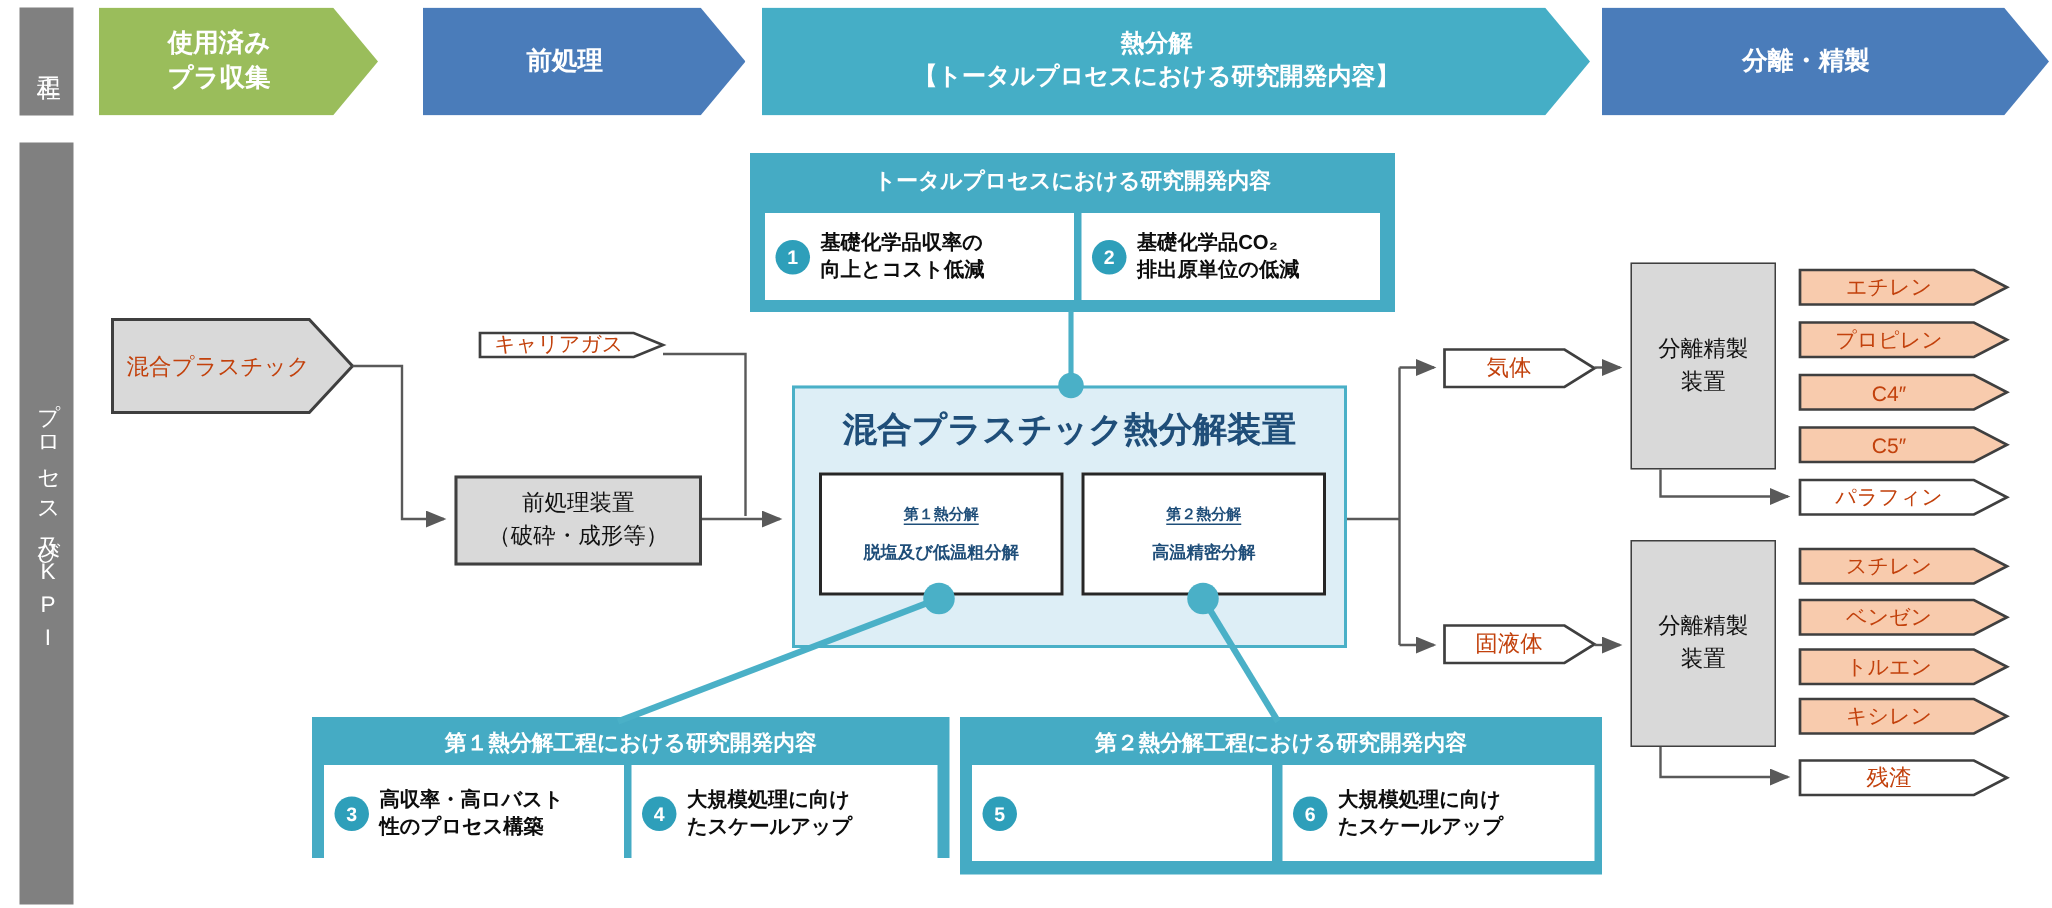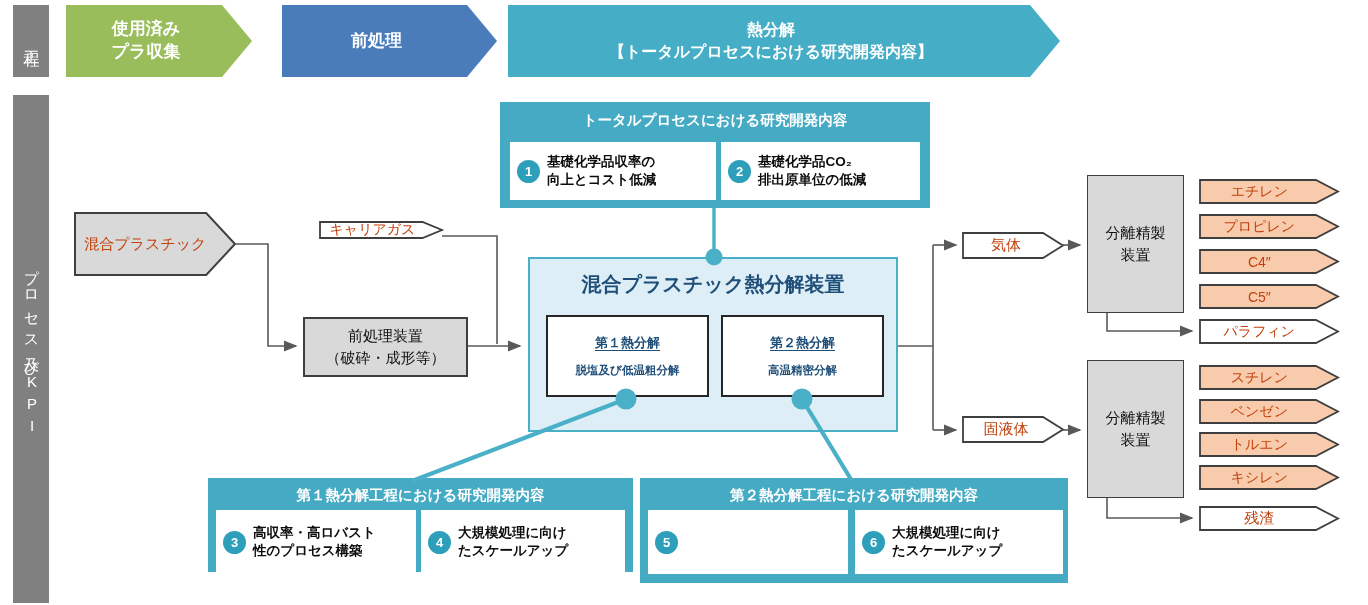--- a/index.html
+++ b/index.html
@@ -42,28 +42,28 @@
   .p-fill-gray{fill:var(--c-gray_box,#d9d9d9);stroke:#3f3f3f;stroke-width:2;}
   .p-fill-white{fill:#ffffff;stroke:#3f3f3f;stroke-width:1.8;}
   .p-fill-orange{fill:var(--c-orange,#f8cbad);stroke:#3f3f3f;stroke-width:1.8;}
   
   .central{
     background:var(--c-light_blue,#ddeef6);border:2px solid var(--c-teal_border,#4fb3c9);
     box-sizing:border-box;
   }
   .central .ctitle{
     position:absolute;top:12px;left:0;right:0;text-align:center;
-    color:var(--c-navy,#1f4e79);font-weight:bold;font-size:20px;
+    color:var(--c-navy,#1f4e79);font-weight:bold;font-size:23px;
   }
   .innerbox{
     position:absolute;background:#fff;border:2px solid #262626;box-sizing:border-box;
     display:flex;flex-direction:column;align-items:center;justify-content:center;gap:11px;
   }
   .innerbox .t{
-    color:var(--c-navy,#1f4e79);font-weight:bold;font-size:13px;
+    color:var(--c-navy,#1f4e79);font-weight:bold;font-size:10px;
     text-decoration:underline;text-underline-offset:3px;
   }
   .innerbox .s{color:var(--c-navy,#1f4e79);font-weight:bold;font-size:11.5px;}
   
   .callout{background:var(--c-callout,#45abc4);box-sizing:border-box;}
   .callout .ctit{
     position:absolute;left:0;right:0;text-align:center;color:#fff;
     font-weight:bold;font-size:14.5px;
   }
   .ritem{
@@ -90,20 +90,21 @@
 <body>
 
 <div class="canvas">
 
   <div class="abs vbar" style="left:13px;top:5px;width:36px;height:72px;letter-spacing:3px;font-size:16px;">工程</div>
   <div class="abs stage green" style="left:66px;top:5px;width:186px;height:72px;">使用済み
 プラ収集</div>
   <div class="abs stage blue" style="left:282px;top:5px;width:215px;height:72px;">前処理</div>
   <div class="abs stage teal" style="left:508px;top:5px;width:552px;height:72px;">熱分解
 【トータルプロセスにおける研究開発内容】</div>
+  <div class="abs stage blue" style="left:1068px;top:5px;width:298px;height:72px;">分離・精製</div>
 
   <div class="abs vbar" style="left:13px;top:95px;width:36px;height:508px;">プロセス及びKPI</div>
 
   <svg class="wires" viewBox="0 0 1368 605">
     <defs>
       <marker id="arr" markerWidth="9" markerHeight="8" refX="7.5" refY="3.5" orient="auto">
         <path d="M0,0 L8.5,3.5 L0,7 Z" fill="#595959"></path>
       </marker>
     </defs>
 

